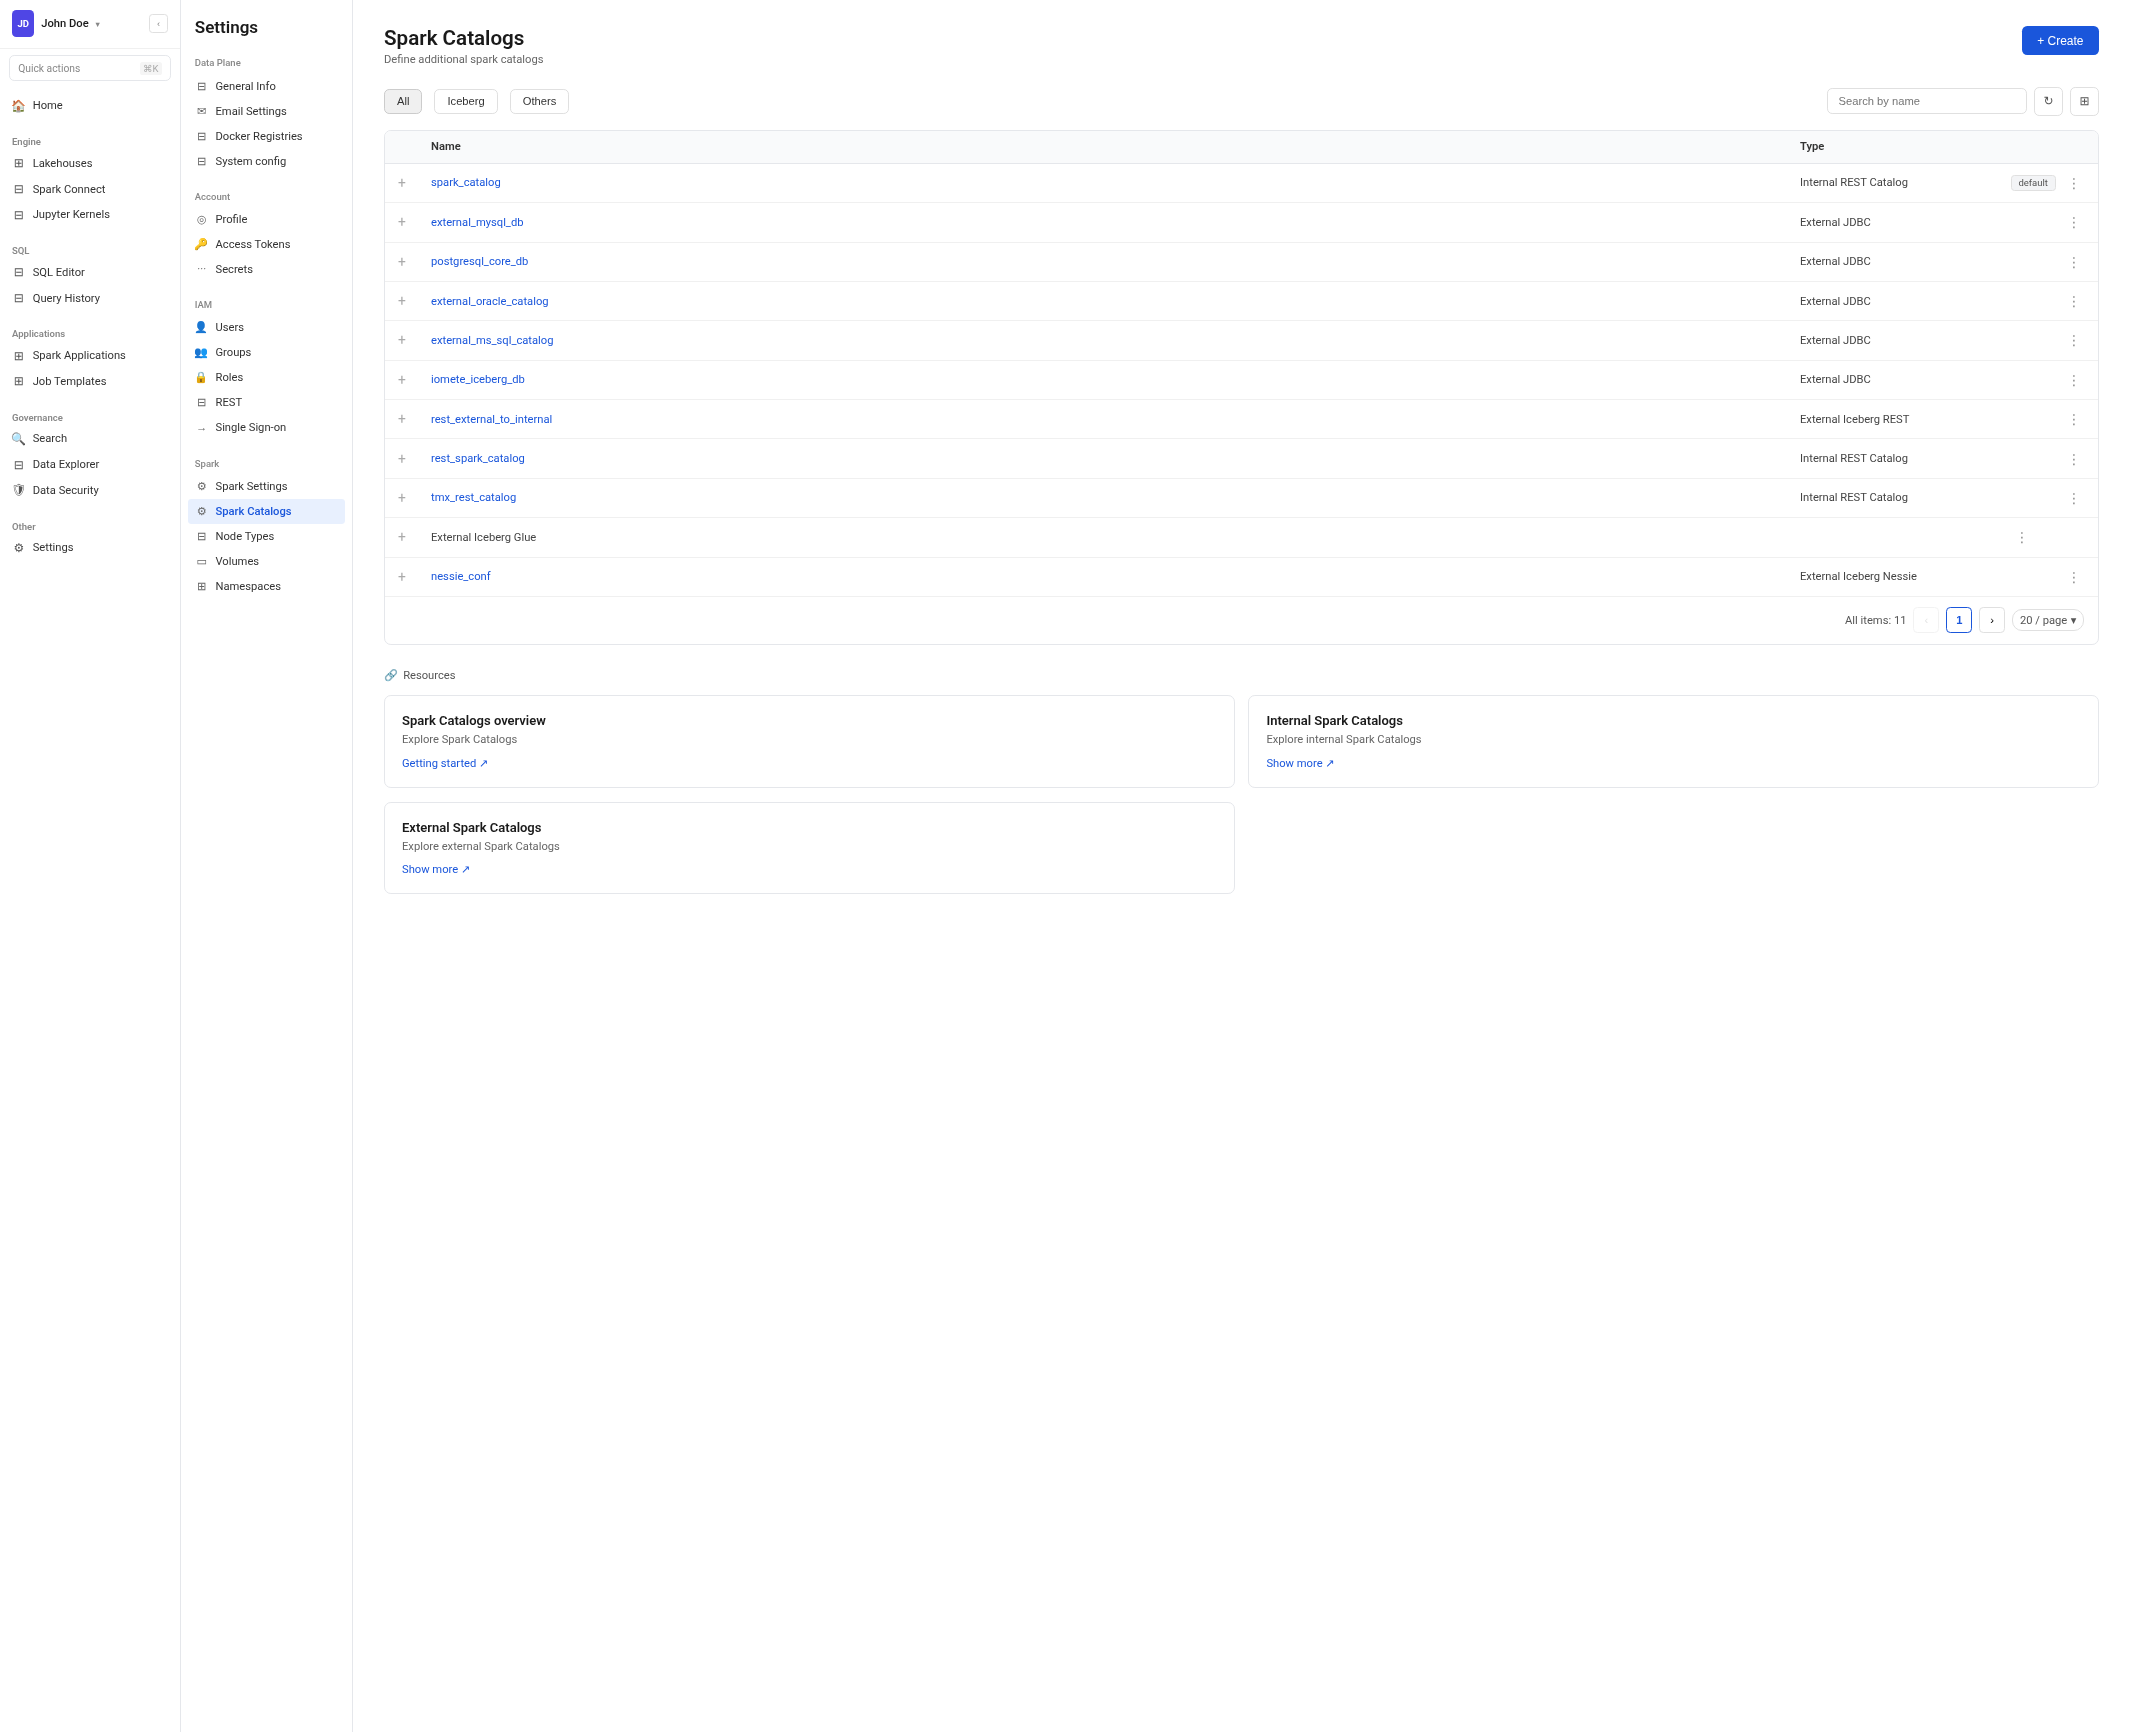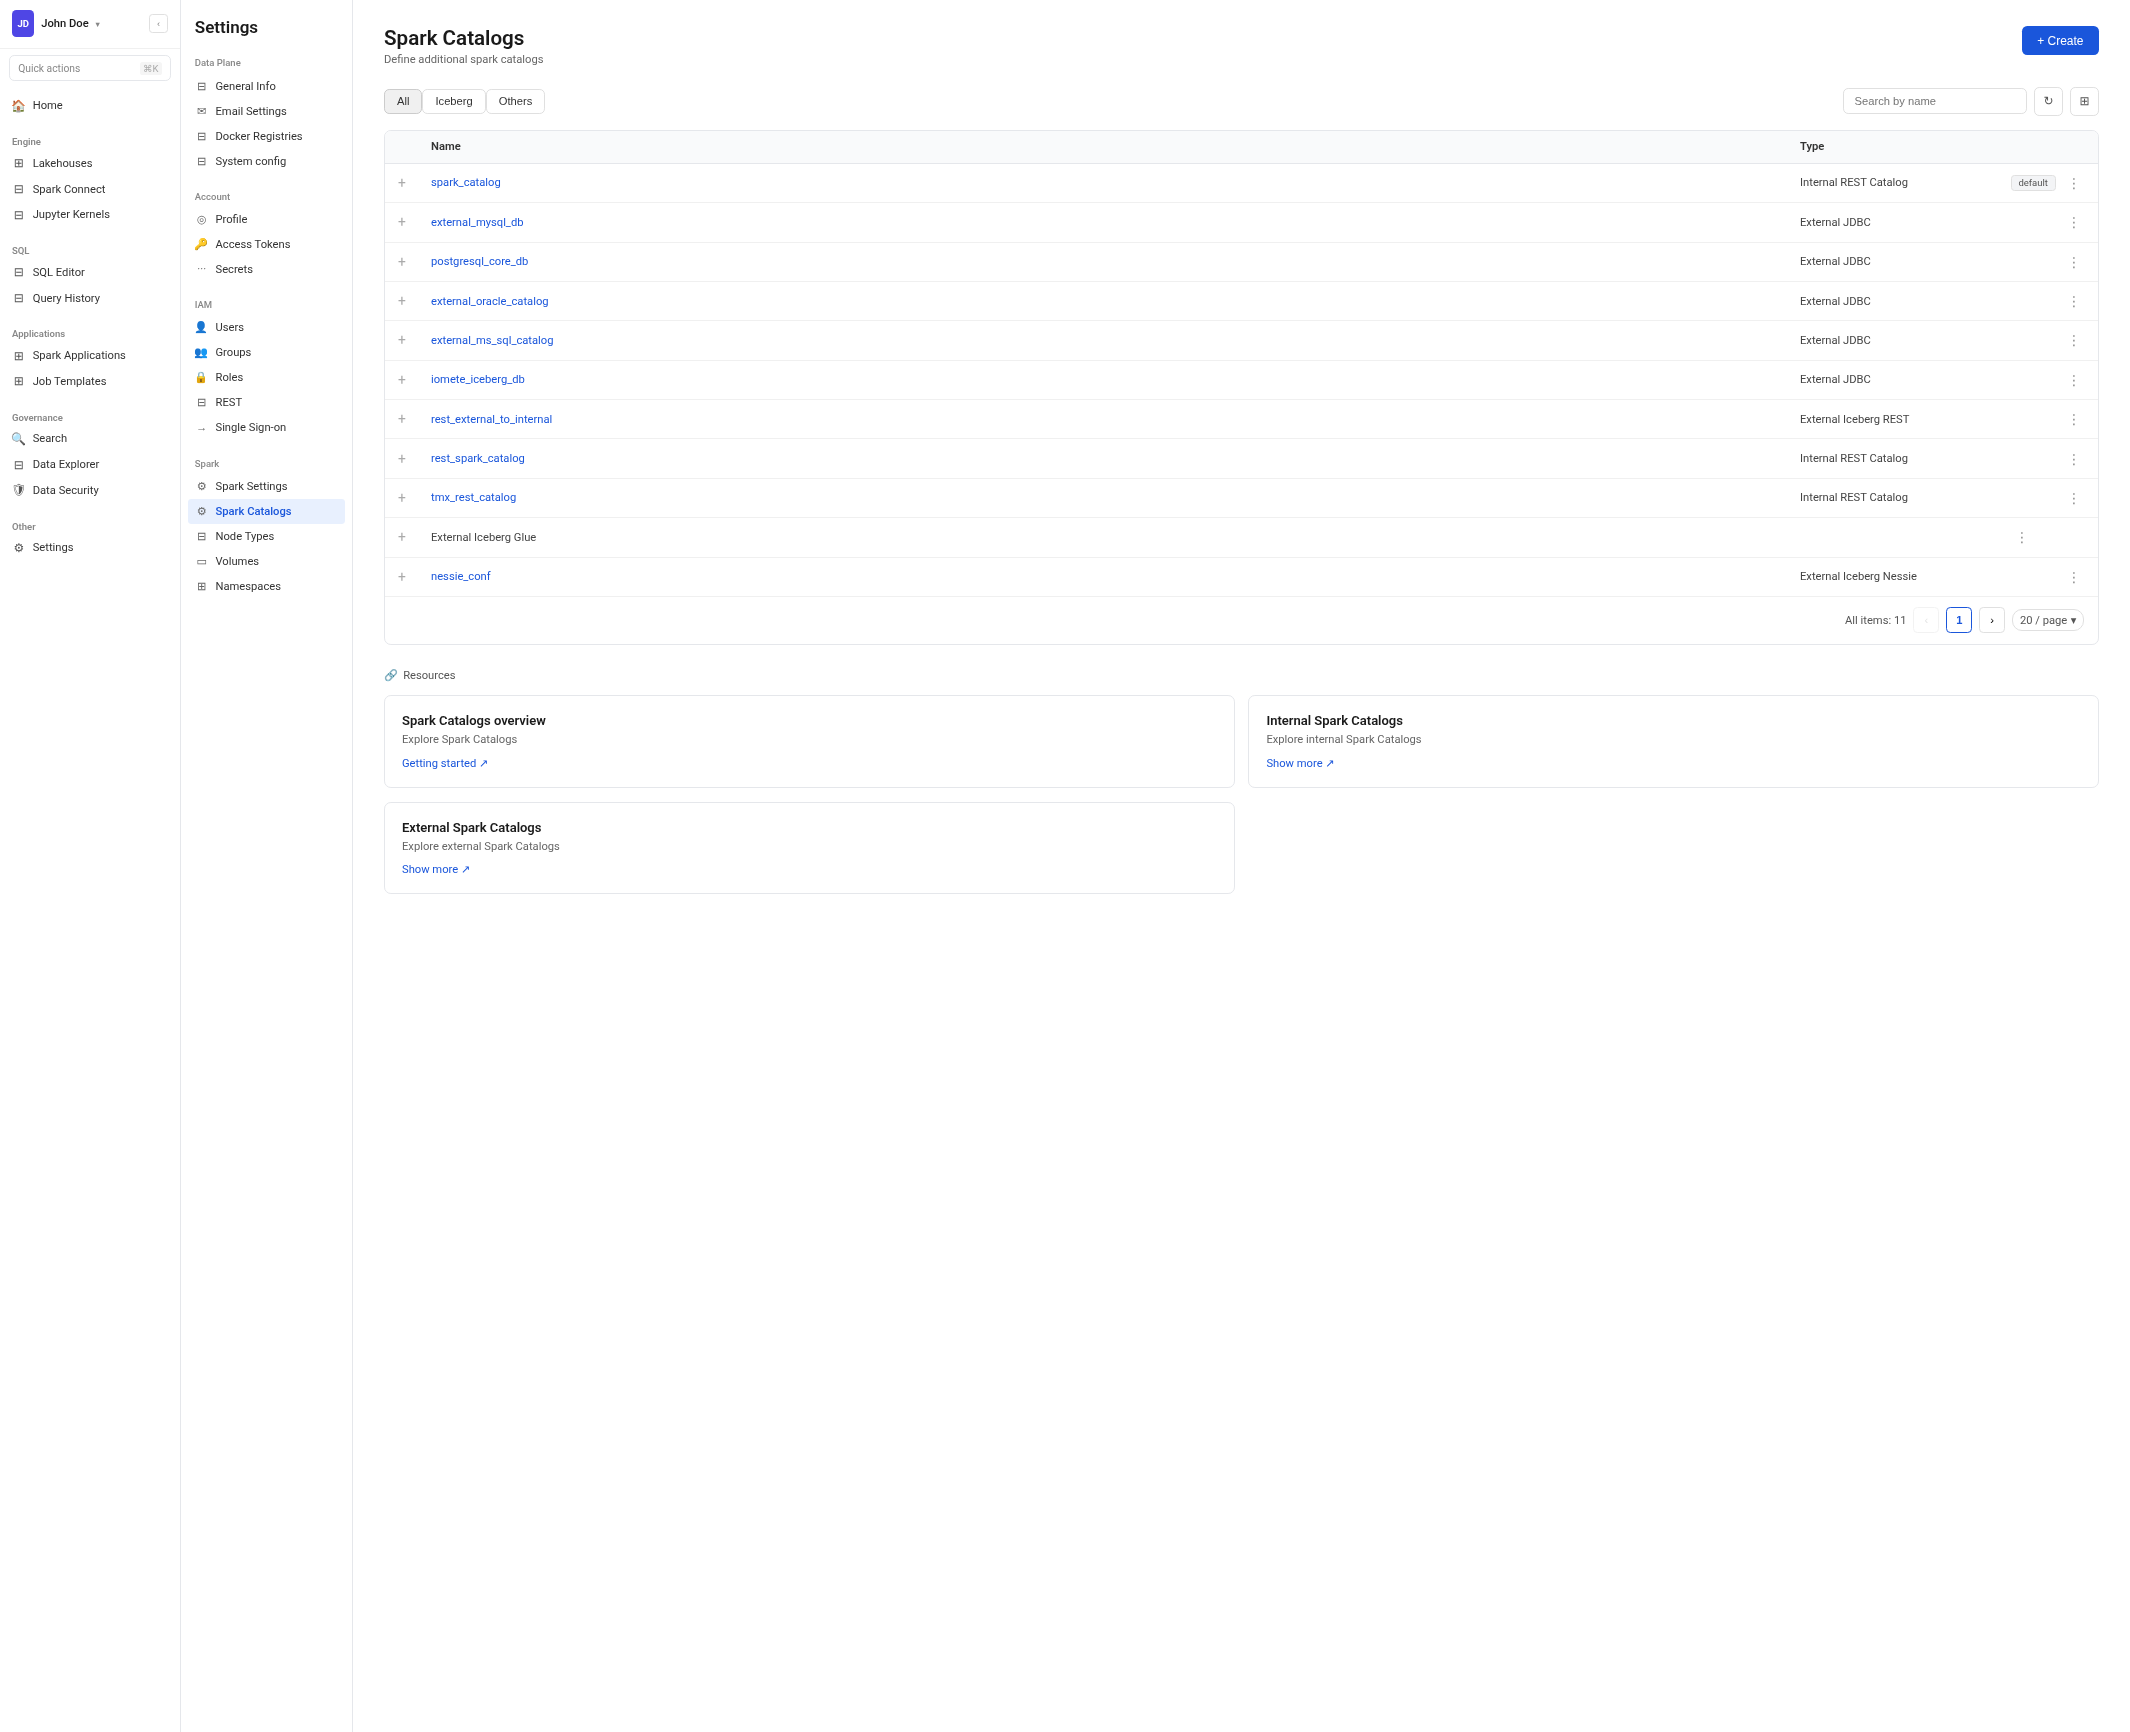--- a/index.html
+++ b/index.html
@@ -35,25 +35,25 @@
     .main { flex: 1; overflow-y: auto; background: #fff; }
     .main-content { padding: 26px 31px; }
 
     .page-header { display: flex; align-items: flex-start; justify-content: space-between; margin-bottom: 20.6px; }
     .page-title { font-size: 20.6px; font-weight: 600; }
     .page-subtitle { font-size: 11.2px; color: #666; margin-top: 3.4px; }
     .create-btn { background: #1a56db; color: #fff; border: none; padding: 7.7px 15.5px; border-radius: 5.2px; cursor: pointer; font-size: 12px; font-weight: 500; display: flex; align-items: center; gap: 5.2px; white-space: nowrap; }
 
     
     .filter-bar { display: flex; align-items: center; justify-content: space-between; margin-bottom: 13.8px; }
-    .filter-tabs { display: flex; gap: 0; }
+    .filter-tabs { display: flex; gap: 12px; }
     .filter-tab { padding: 5.2px 12px; border: 0.9px solid #e0e0e0; border-radius: 5.2px; cursor: pointer; font-size: 11.2px; color: #333; background: #fff; }
     .filter-tab.active { background: #f0f0f0; font-weight: 500; border-color: #ccc; }
     .filter-actions { display: flex; align-items: center; gap: 6.9px; }
-    .search-input { border: 0.9px solid #e0e0e0; border-radius: 5.2px; padding: 6px 10.3px; font-size: 11.2px; width: 184px; color: #888; outline: none; }
+    .search-input { border: 0.9px solid #e0e0e0; border-radius: 5.2px; padding: 6px 10.3px; font-size: 11.2px; width: 200px; color: #888; outline: none; }
     .icon-btn { width: 29px; height: 29px; border: 0.9px solid #e0e0e0; border-radius: 5.2px; background: #fff; cursor: pointer; display: flex; align-items: center; justify-content: center; color: #555; font-size: 12px; }
 
     
     .catalog-table { width: 100%; border: 0.9px solid #e5e7eb; border-radius: 6.9px; overflow: hidden; }
     .table-header { display: grid; grid-template-columns: 34px 1fr 258px 52px; background: #f9fafb; border-bottom: 0.9px solid #e5e7eb; }
     .table-header-cell { padding: 9.5px 12px; font-size: 11.2px; font-weight: 600; color: #333; }
     .table-row { display: grid; grid-template-columns: 34px 1fr 258px 52px; border-bottom: 0.9px solid #f0f0f0; align-items: center; }
     .table-row:last-child { border-bottom: none; }
     .table-cell { padding: 9.5px 12px; font-size: 11.2px; }
     .table-cell.name { color: #1a56db; cursor: pointer; }

